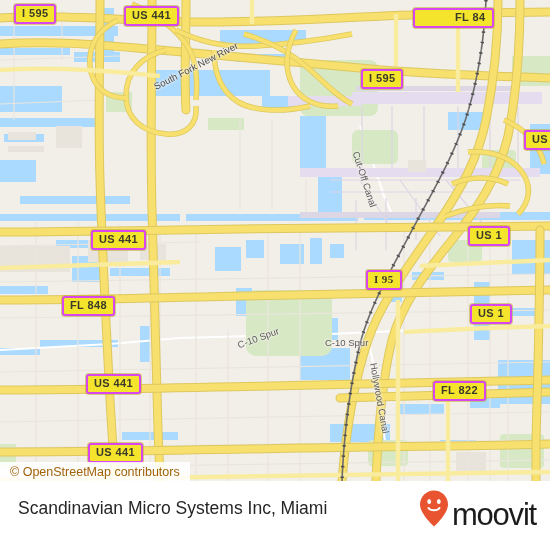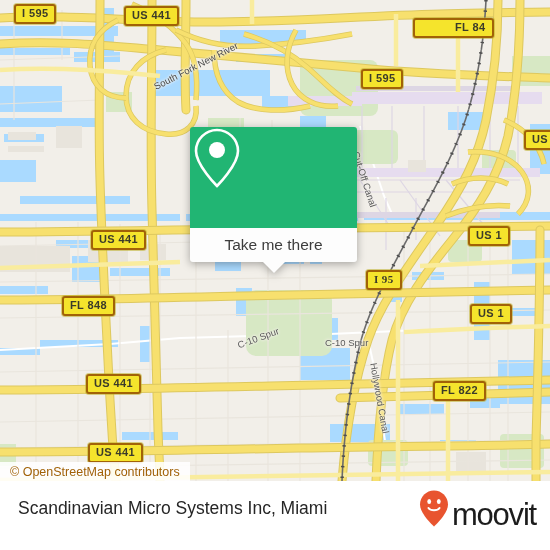--- a/index.html
+++ b/index.html
@@ -11,21 +11,21 @@
   #page{position:relative;width:550px;height:550px;overflow:hidden;background:#fff;}
 
   
   .map{position:absolute;left:0;top:0;width:550px;height:481px;overflow:hidden;background:#f2efe9;}
   .map svg{position:absolute;left:0;top:0;}
 
   
   .shield{
     position:absolute;
     background:#f5e42c;
-    border:2px solid #a16207;
+    border:2px solid #d946ef;
     border-radius:3px;
     color:#3b3b2a;
     font-size:11px;
     font-weight:bold;
     letter-spacing:.4px;
     padding:1px 6px 2px 6px;
     line-height:13px;
     white-space:nowrap;
     box-shadow:0 0 0 1px rgba(190,175,40,.55);
     font-family:"Liberation Sans", sans-serif;
@@ -329,44 +329,32 @@
     </svg>
 
     <div class="mlabel" style="left:152px;top:82px;transform:rotate(-27deg);transform-origin:left top;">South Fork New River</div>
     <div class="mlabel canal" style="left:361px;top:150px;transform:rotate(72deg);transform-origin:left top;">Cut-Off Canal</div>
     <div class="mlabel canal" style="left:236px;top:340px;transform:rotate(-20deg);transform-origin:left top;">C-10 Spur</div>
     <div class="mlabel canal" style="left:325px;top:337px;">C-10 Spur</div>
     <div class="mlabel canal" style="left:379px;top:362px;transform:rotate(80deg);transform-origin:left top;">Hollywood Canal</div>
 
     <div class="shield" style="left:14px;top:4px;">I 595</div>
     <div class="shield" style="left:124px;top:6px;">US 441</div>
-    <div class="shield" style="left:413px;top:18px;padding-left:40px;">FL 84</div>
+    <div class="shield" style="left:413px;top:8px;padding-left:40px;">FL 84</div>
     <div class="shield" style="left:361px;top:69px;">I 595</div>
     <div class="shield" style="left:524px;top:130px;">US</div>
     <div class="shield" style="left:468px;top:226px;">US 1</div>
     <div class="shield" style="left:91px;top:230px;">US 441</div>
     <div class="shield" style="left:366px;top:270px;font-family:Liberation Serif, serif;">I 95</div>
     <div class="shield" style="left:62px;top:296px;">FL 848</div>
     <div class="shield" style="left:470px;top:304px;">US 1</div>
     <div class="shield" style="left:86px;top:374px;">US 441</div>
     <div class="shield" style="left:433px;top:381px;">FL 822</div>
     <div class="shield" style="left:88px;top:443px;">US 441</div>
 
-    <div class="callout">
-      <div class="head">
-        <svg width="54" height="62" viewBox="0 0 54 62">
-          <path d="M27 3 C15.4 3 6 12.4 6 24 C6 38 27 59 27 59 C27 59 48 38 48 24 C48 12.4 38.6 3 27 3 Z" fill="none" stroke="#ffffff" stroke-width="2.6"></path>
-          <circle cx="27" cy="23" r="8" fill="#ffffff"></circle>
-        </svg>
-      </div>
-      <div class="body">
-        <span>Take me there</span>
-      </div>
-      <div class="tail"></div>
-    </div>
 
     <div class="attrib">© OpenStreetMap contributors</div>
   </div>
 
   <div class="footer">
     <div class="title">Scandinavian Micro Systems Inc, Miami</div>
     <div class="brand">
       <svg width="30" height="38" viewBox="0 0 30 38">
         <path d="M15 1 C7.3 1 1 7.3 1 15 C1 24.5 15 37 15 37 C15 37 29 24.5 29 15 C29 7.3 22.7 1 15 1 Z" fill="#e8542f"></path>
         <ellipse cx="10.2" cy="12" rx="1.9" ry="2.5" fill="#ffffff"></ellipse>

